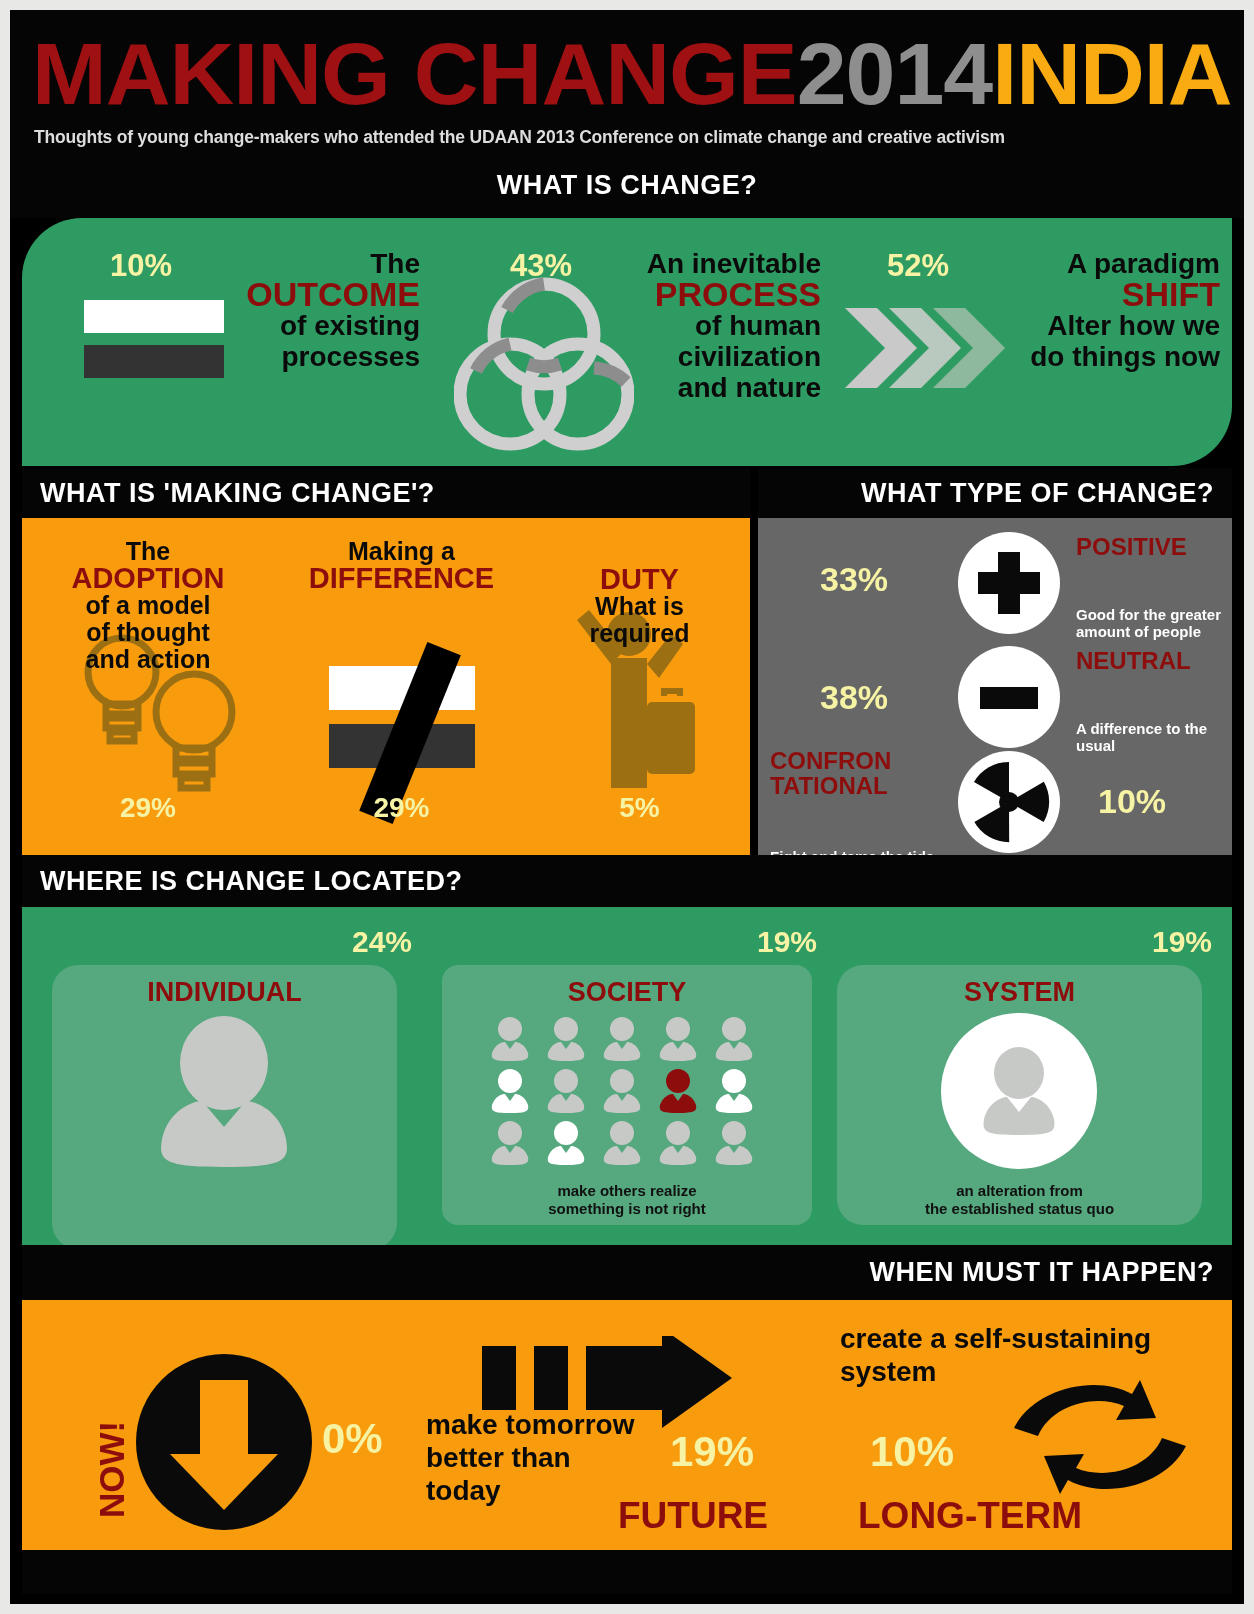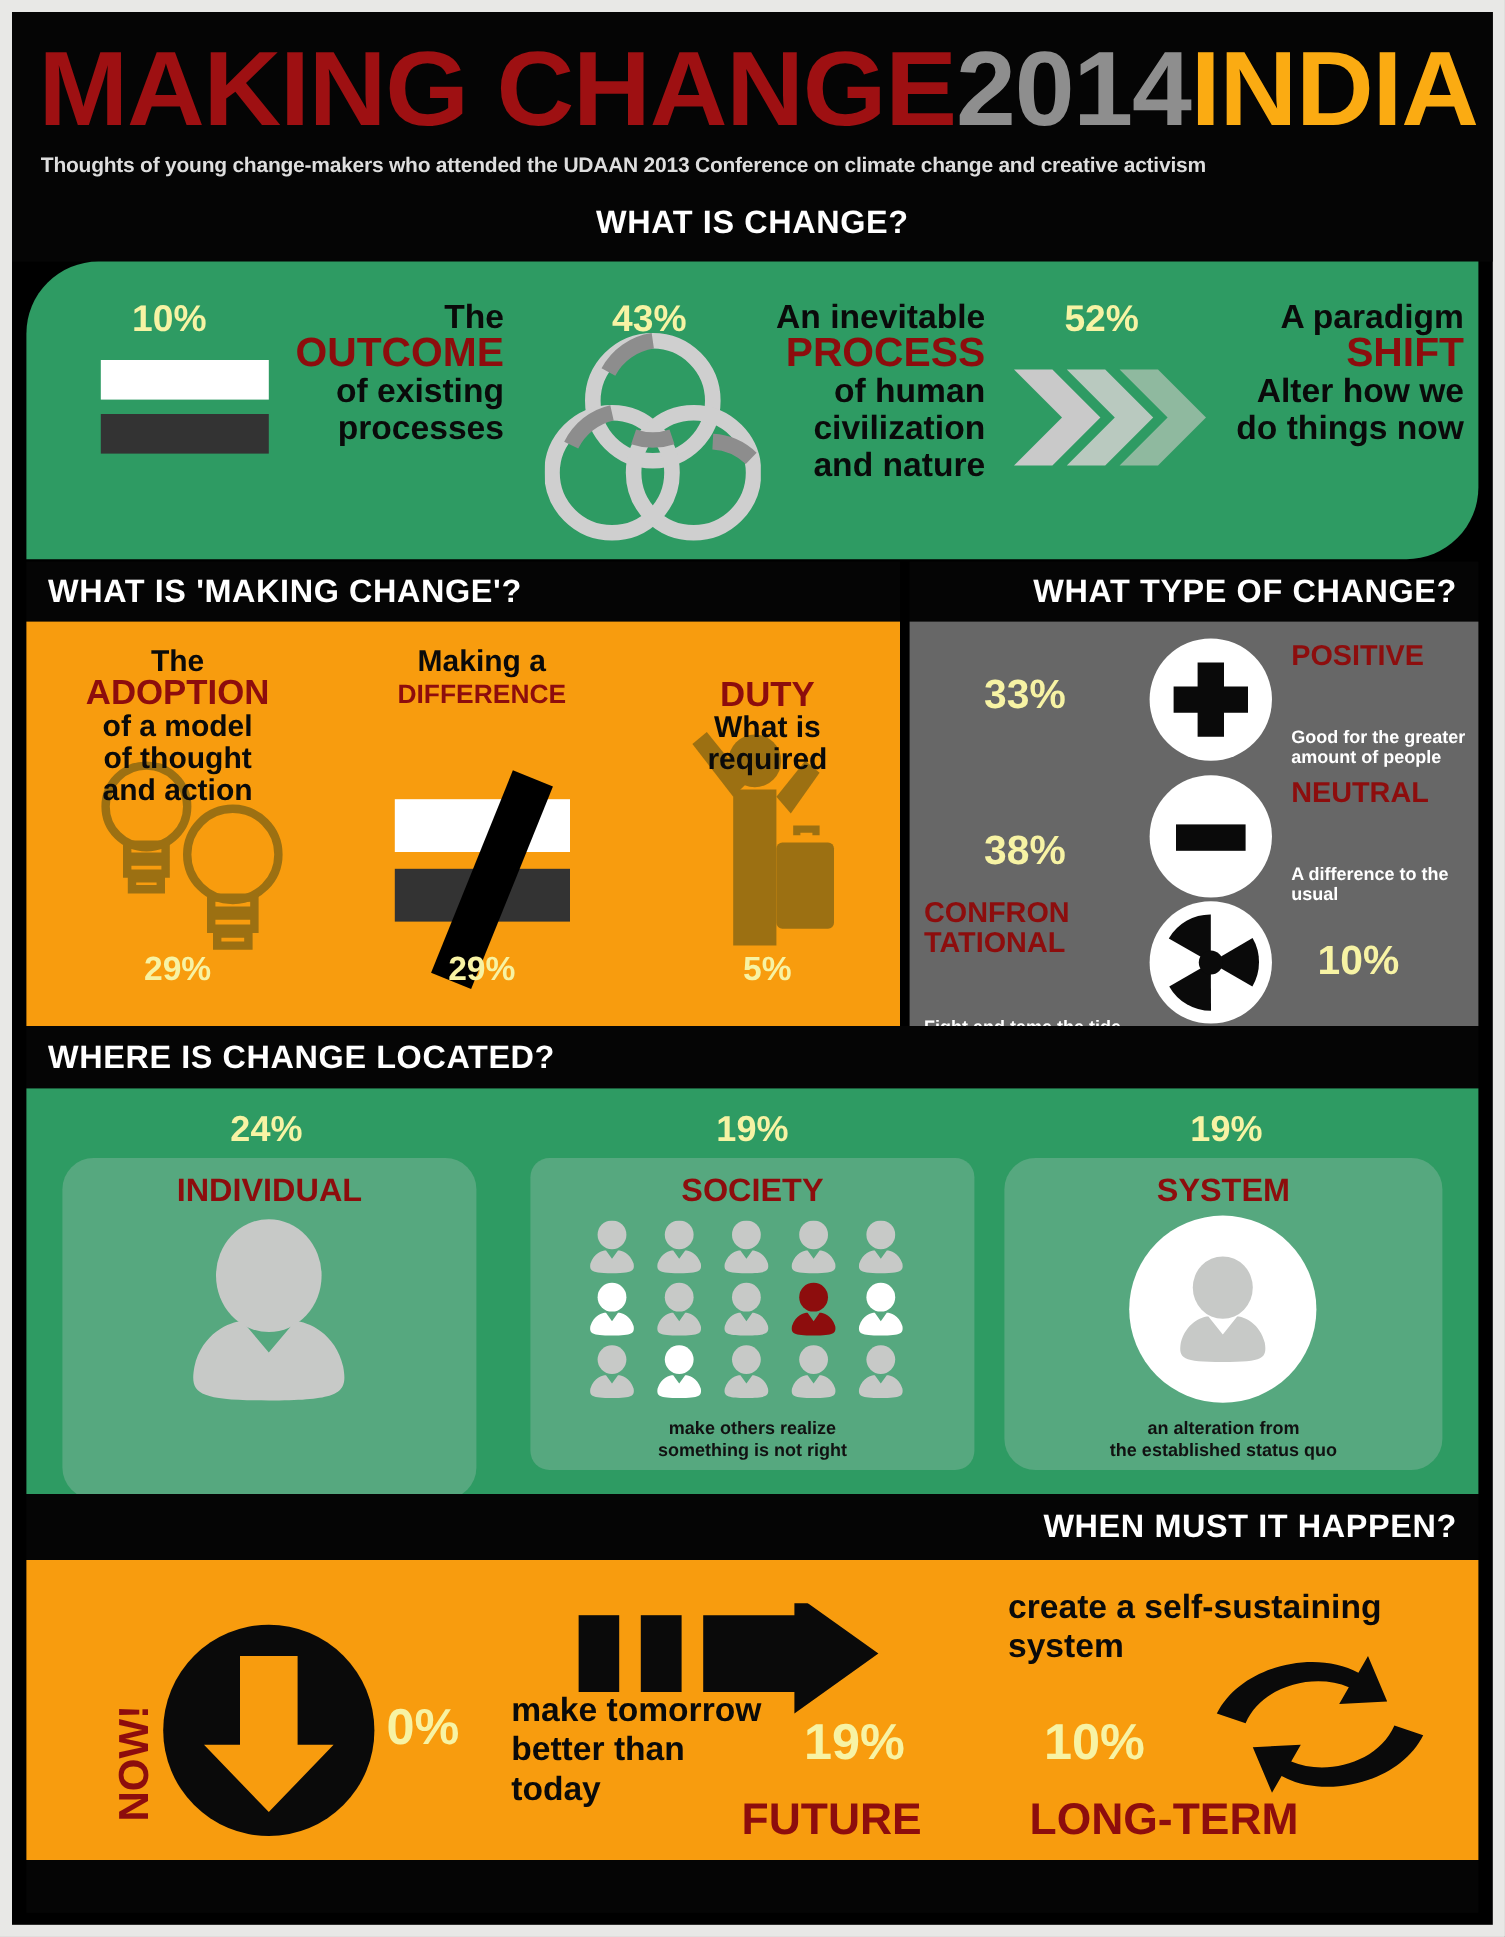--- a/index.html
+++ b/index.html
@@ -104,21 +104,21 @@
   .circ { position:absolute; border-radius:50%; background:#fff; }
   .t-pct { position:absolute; font-size:34px; color:#f7f3a4; font-weight:bold; }
   .t-name{ position:absolute; font-size:24px; color:#8d0d0d; font-weight:bold; line-height:25px;}
   .t-desc{ position:absolute; font-size:15px; color:#ffffff; font-weight:bold; line-height:17px;margin-top:44px;}
 
   
   .green2 {
     position:absolute; left:12px; top:897px; width:1210px; height:338px;
     background:#2e9b63;
   }
-  .loc-pct { position:absolute; font-size:30px; color:#f7f3a4; font-weight:bold; text-align:center; }
+  .loc-pct { position:absolute; font-size:30px; color:#f7f3a4; font-weight:bold; text-align:right; }
   .card {
     position:absolute; background:#56a87f; border-radius:26px;
   }
   .card-title { position:absolute; width:100%; text-align:center; color:#8d0d0d;
                 font-size:27px; font-weight:bold; top:12px; }
   .card-foot  { position:absolute; width:100%; text-align:center; color:#111;
                 font-size:15px; font-weight:bold; line-height:18px; bottom:7px; }
 
   
   .person { position:absolute; }
@@ -225,21 +225,21 @@
         <div class="blk">of a model</div>
         <div class="blk">of thought</div>
         <div class="blk">and action</div>
       </div>
       <div class="o-pct" style="left:0; top:274px; width:252px;">29%</div>
     </div>
 
     <div class="o-col" style="left:252px; width:255px;">
       <div class="o-head" style="left:0; top:20px; width:255px;">
         <div class="blk">Making a</div>
-        <div class="big-red" style="font-size:22px;">DIFFERENCE</div>
+        <div class="big-red" style="font-size:29px;">DIFFERENCE</div>
       </div>
       <div class="neq" style="left:55px; top:128px; width:160px; height:190px;">
         <div class="w" style="left:0; top:20px;"></div>
         <div class="d" style="left:0; top:78px;"></div>
         <div class="slash" style="left:63px; top:-4px;"></div>
       </div>
       <div class="o-pct" style="left:0; top:274px; width:255px;">29%</div>
     </div>
 
     <div class="o-col" style="left:507px; width:221px;">
@@ -269,21 +269,21 @@
       <div class="circ" style="left:200px; top:4px; width:102px; height:102px;">
         <svg width="102" height="102" viewBox="0 0 102 102">
             <polygon points="40,20 62,20 62,40 82,40 82,62 62,62 62,82 40,82 40,62 20,62 20,40 40,40" fill="#0a0a0a"></polygon>
           </svg>
       </div>
       <div class="t-name" style="left:318px; top:6px;">POSITIVE</div>
       <div class="t-desc" style="left:318px; top:34px; width:148px;">Good for the greater amount of people</div>
     </div>
 
     <div class="type-row" style="left:0; top:128px; width:474px; height:110px;">
-      <div class="t-pct" style="left:62px; top:32px;margin-top:12px;">38%</div>
+      <div class="t-pct" style="left:62px; top:32px;">38%</div>
       <div class="circ" style="left:200px; top:0px; width:102px; height:102px;">
         <svg width="102" height="102" viewBox="0 0 102 102">
             <rect x="22" y="41" width="58" height="22" fill="#0a0a0a"></rect>
           </svg>
       </div>
       <div class="t-name" style="left:318px; top:2px;">NEUTRAL</div>
       <div class="t-desc" style="left:318px; top:30px; width:148px;">A difference to the usual</div>
     </div>
 
     <div class="type-row" style="left:0; top:230px; width:474px; height:110px;">

